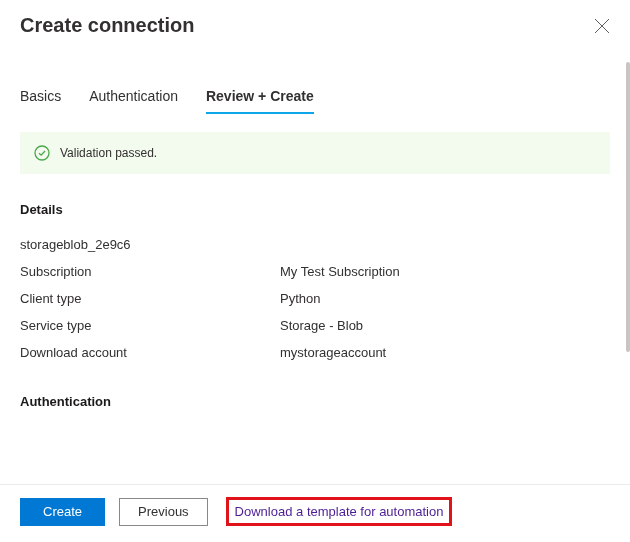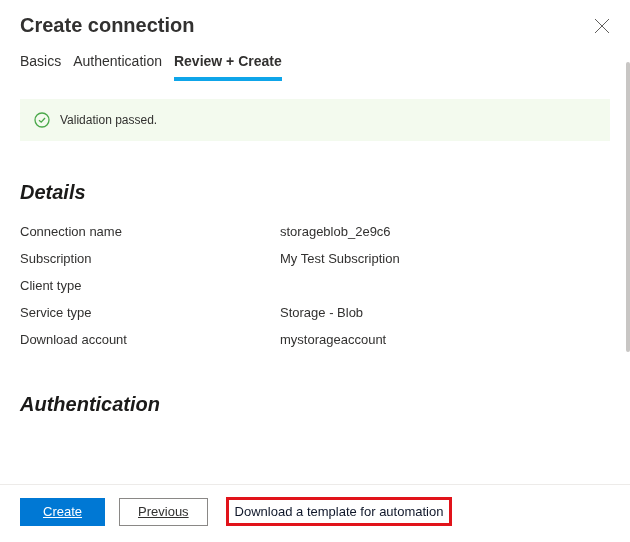--- a/index.html
+++ b/index.html
@@ -41,33 +41,33 @@
   }
   .body {
     flex: 1;
     overflow-y: auto;
     overflow-x: hidden;
     padding: 0 20px;
     position: relative;
   }
   .tabs {
     display: flex;
-    gap: 12px;
-    margin-top: 0;
+    gap: 28px;
+    margin-top: 35px;
     border-bottom: 0;
   }
   .tab {
     font-size: 14px;
     color: #323130;
     padding: 6px 0 8px 0;
     cursor: pointer;
     border-bottom: 2px solid transparent;
   }
   .tab.active {
-    border-bottom: 4px solid #0ea5e9;
+    border-bottom: 2px solid #0ea5e9;
     font-weight: 600;
   }
   .validation {
     margin-top: 18px;
     background: #f3faee;
     border: 0;
     padding: 13px 14px;
     display: flex;
     align-items: center;
     gap: 10px;
@@ -75,25 +75,24 @@
     color: #323130;
   }
   .validation svg {
     width: 16px;
     height: 16px;
     color: #4aa84a;
     flex: 0 0 auto;
   }
   .section-title {
     font-weight: 600;
-    font-size: 20px;
-    margin-top: 40px;
+    font-size: 13px;
+    margin-top: 28px;
     margin-bottom: 14px;
     color: #1b1a19;
-    font-style: italic;
   }
   .kv-row {
     display: flex;
     font-size: 13px;
     color: #323130;
     padding: 6px 0;
   }
   .kv-label {
     width: 260px;
     color: #323130;
@@ -113,30 +112,29 @@
   .btn {
     font-family: inherit;
     font-size: 13px;
     line-height: 1;
     height: 28px;
     padding: 0 18px;
     border: 1px solid #8a8886;
     background: #fff;
     color: #323130;
     cursor: pointer;
-    text-decoration: underline;
   }
   .btn.primary {
     background: #0078d4;
     border-color: #0078d4;
     color: #fff;
     padding: 0 22px;
   }
   .link {
-    color: #0f172a;
+    color: #4c1d95;
     text-decoration: none;
     cursor: pointer;
     font-size: 13px;
   }
   .highlight-box {
     border: 3px solid #e1131a;
     padding: 4px 6px;
     margin-left: 4px;
   }
   .scroll-thumb {
@@ -176,29 +174,29 @@
       <svg viewBox="0 0 16 16" fill="none" stroke="currentColor" stroke-width="1.3">
         <circle cx="8" cy="8" r="7"></circle>
         <polyline points="5,8.2 7.2,10.2 11,6"></polyline>
       </svg>
       <span>Validation passed.</span>
     </div>
 
     <div class="section-title">Details</div>
 
     <div class="kv-row">
-      <div class="kv-label">Connection name</div>
       <div class="kv-value">storageblob_2e9c6</div>
     </div>
     <div class="kv-row">
       <div class="kv-label">Subscription</div>
       <div class="kv-value">My Test Subscription</div>
     </div>
     <div class="kv-row">
       <div class="kv-label">Client type</div>
+      <div class="kv-value">Python</div>
     </div>
     <div class="kv-row">
       <div class="kv-label">Service type</div>
       <div class="kv-value">Storage - Blob</div>
     </div>
     <div class="kv-row">
       <div class="kv-label">Download account</div>
       <div class="kv-value">mystorageaccount</div>
     </div>
 

